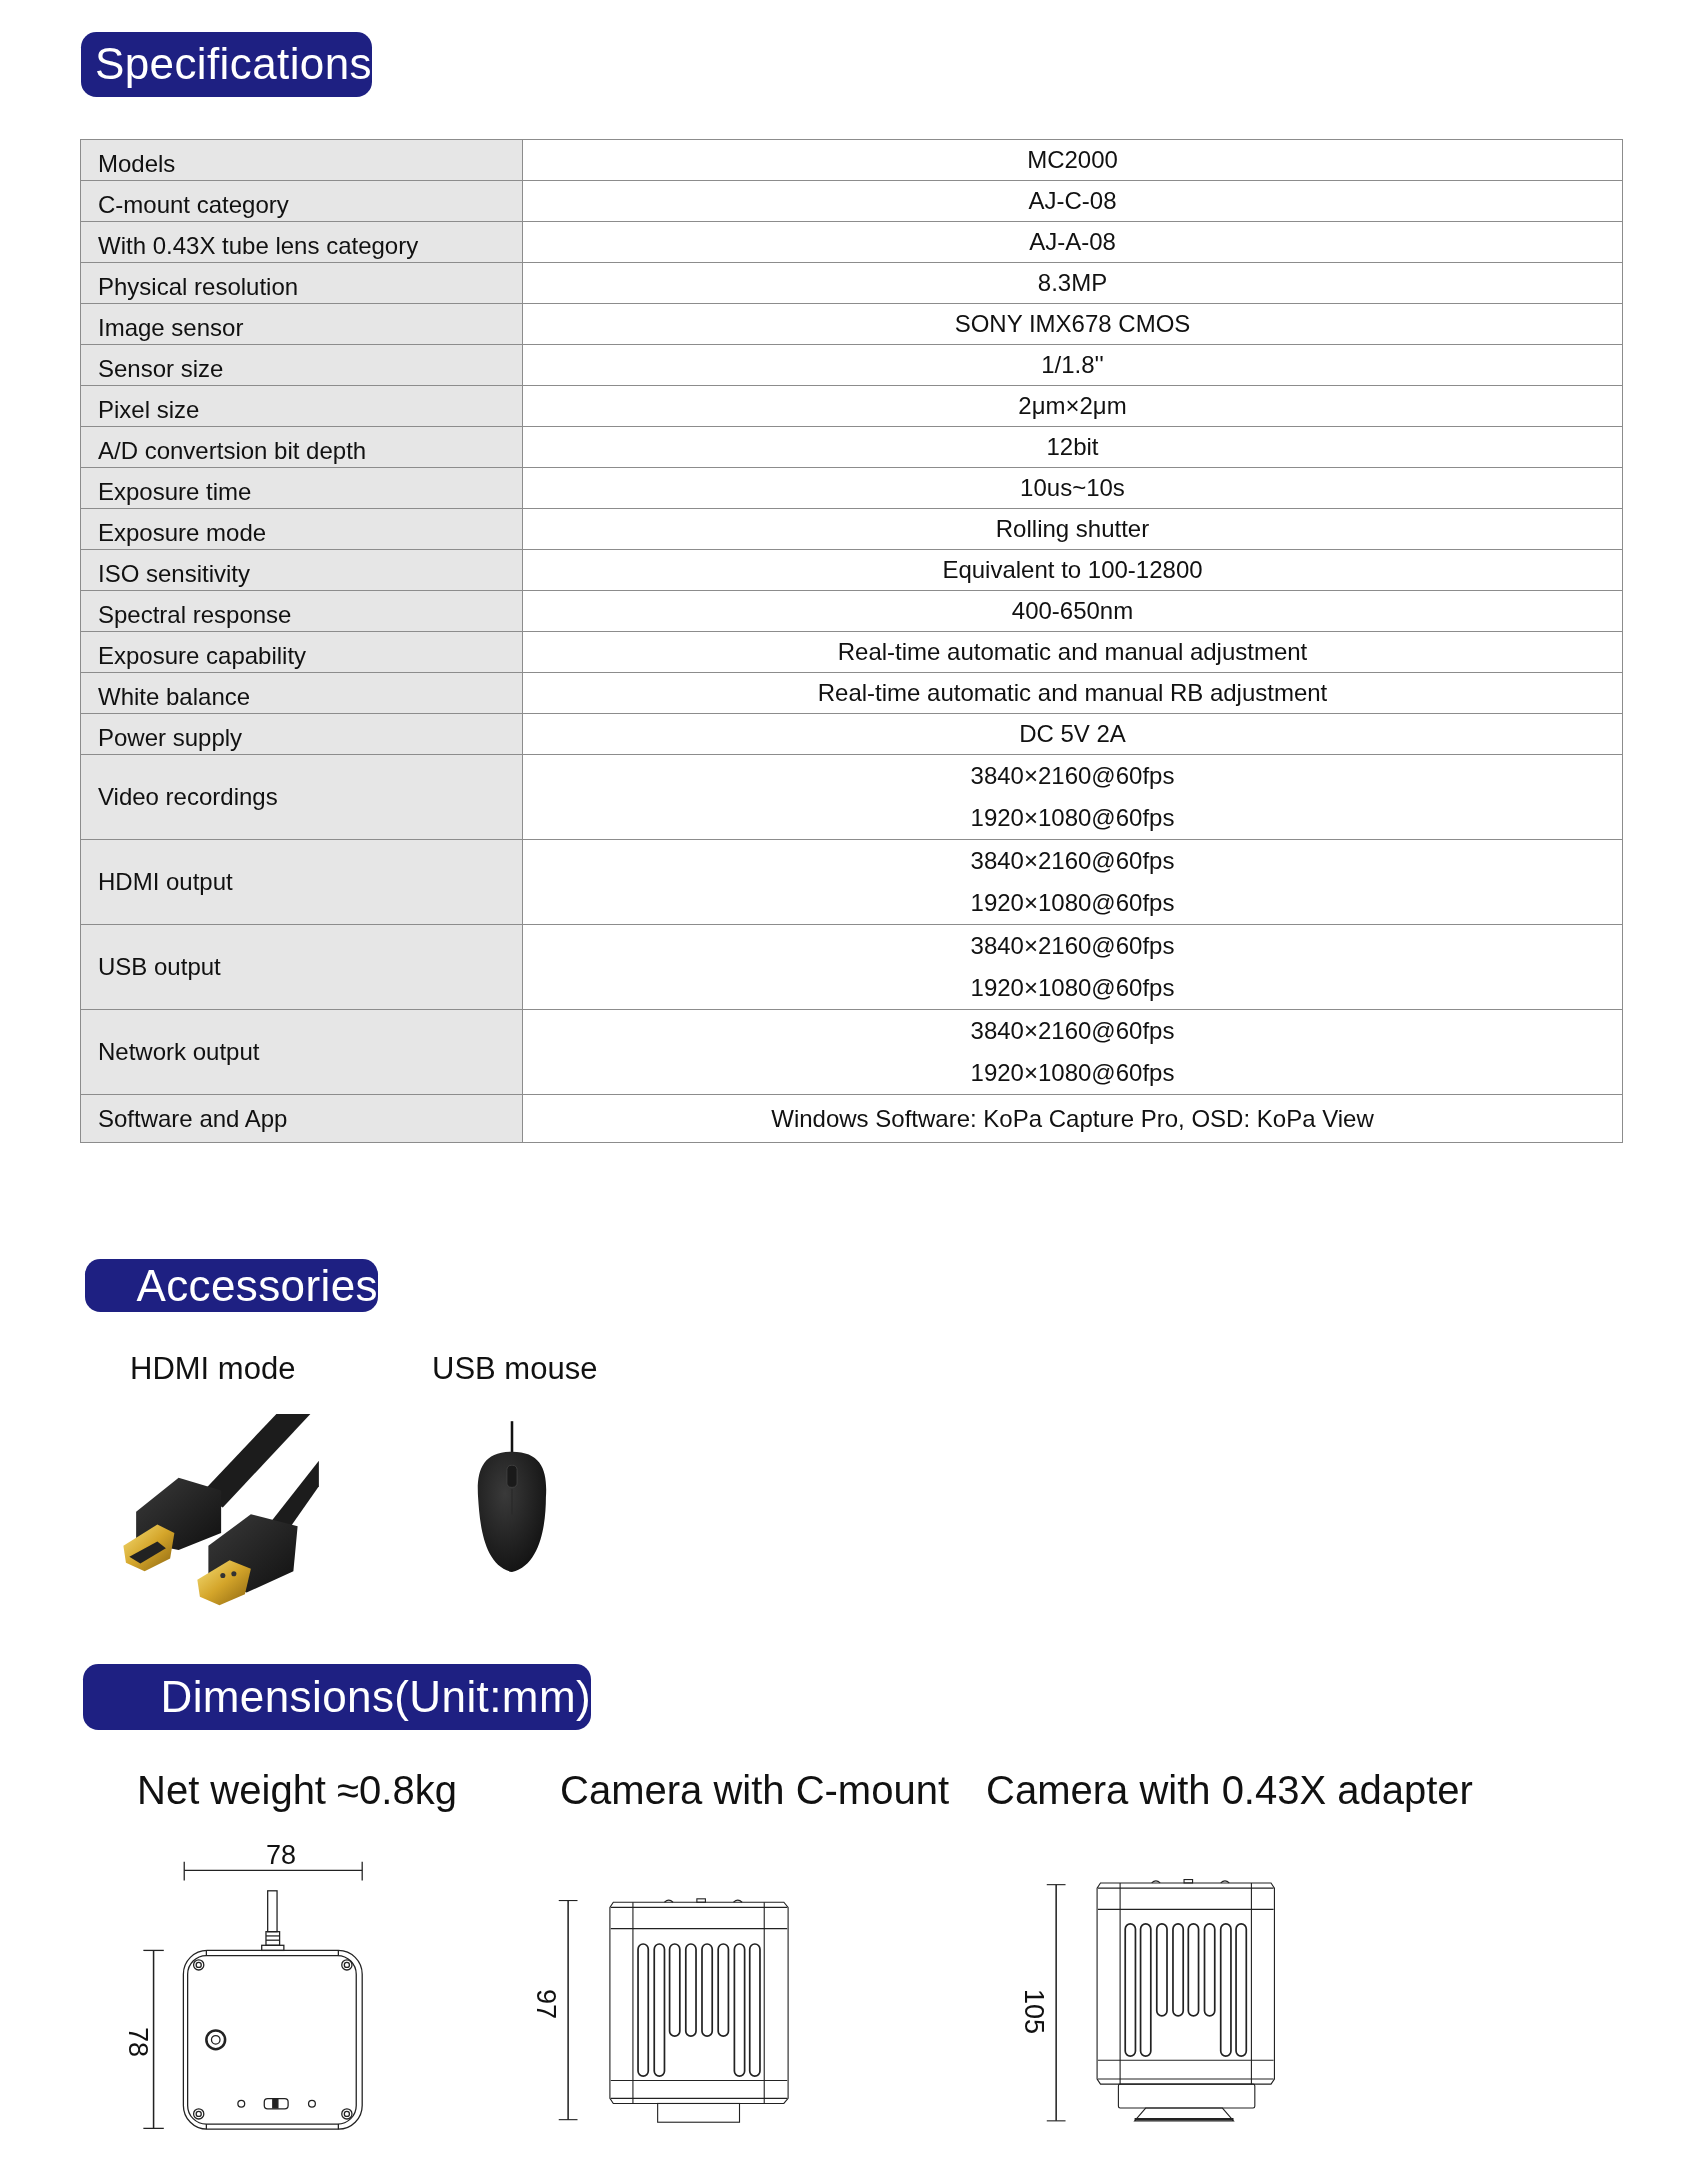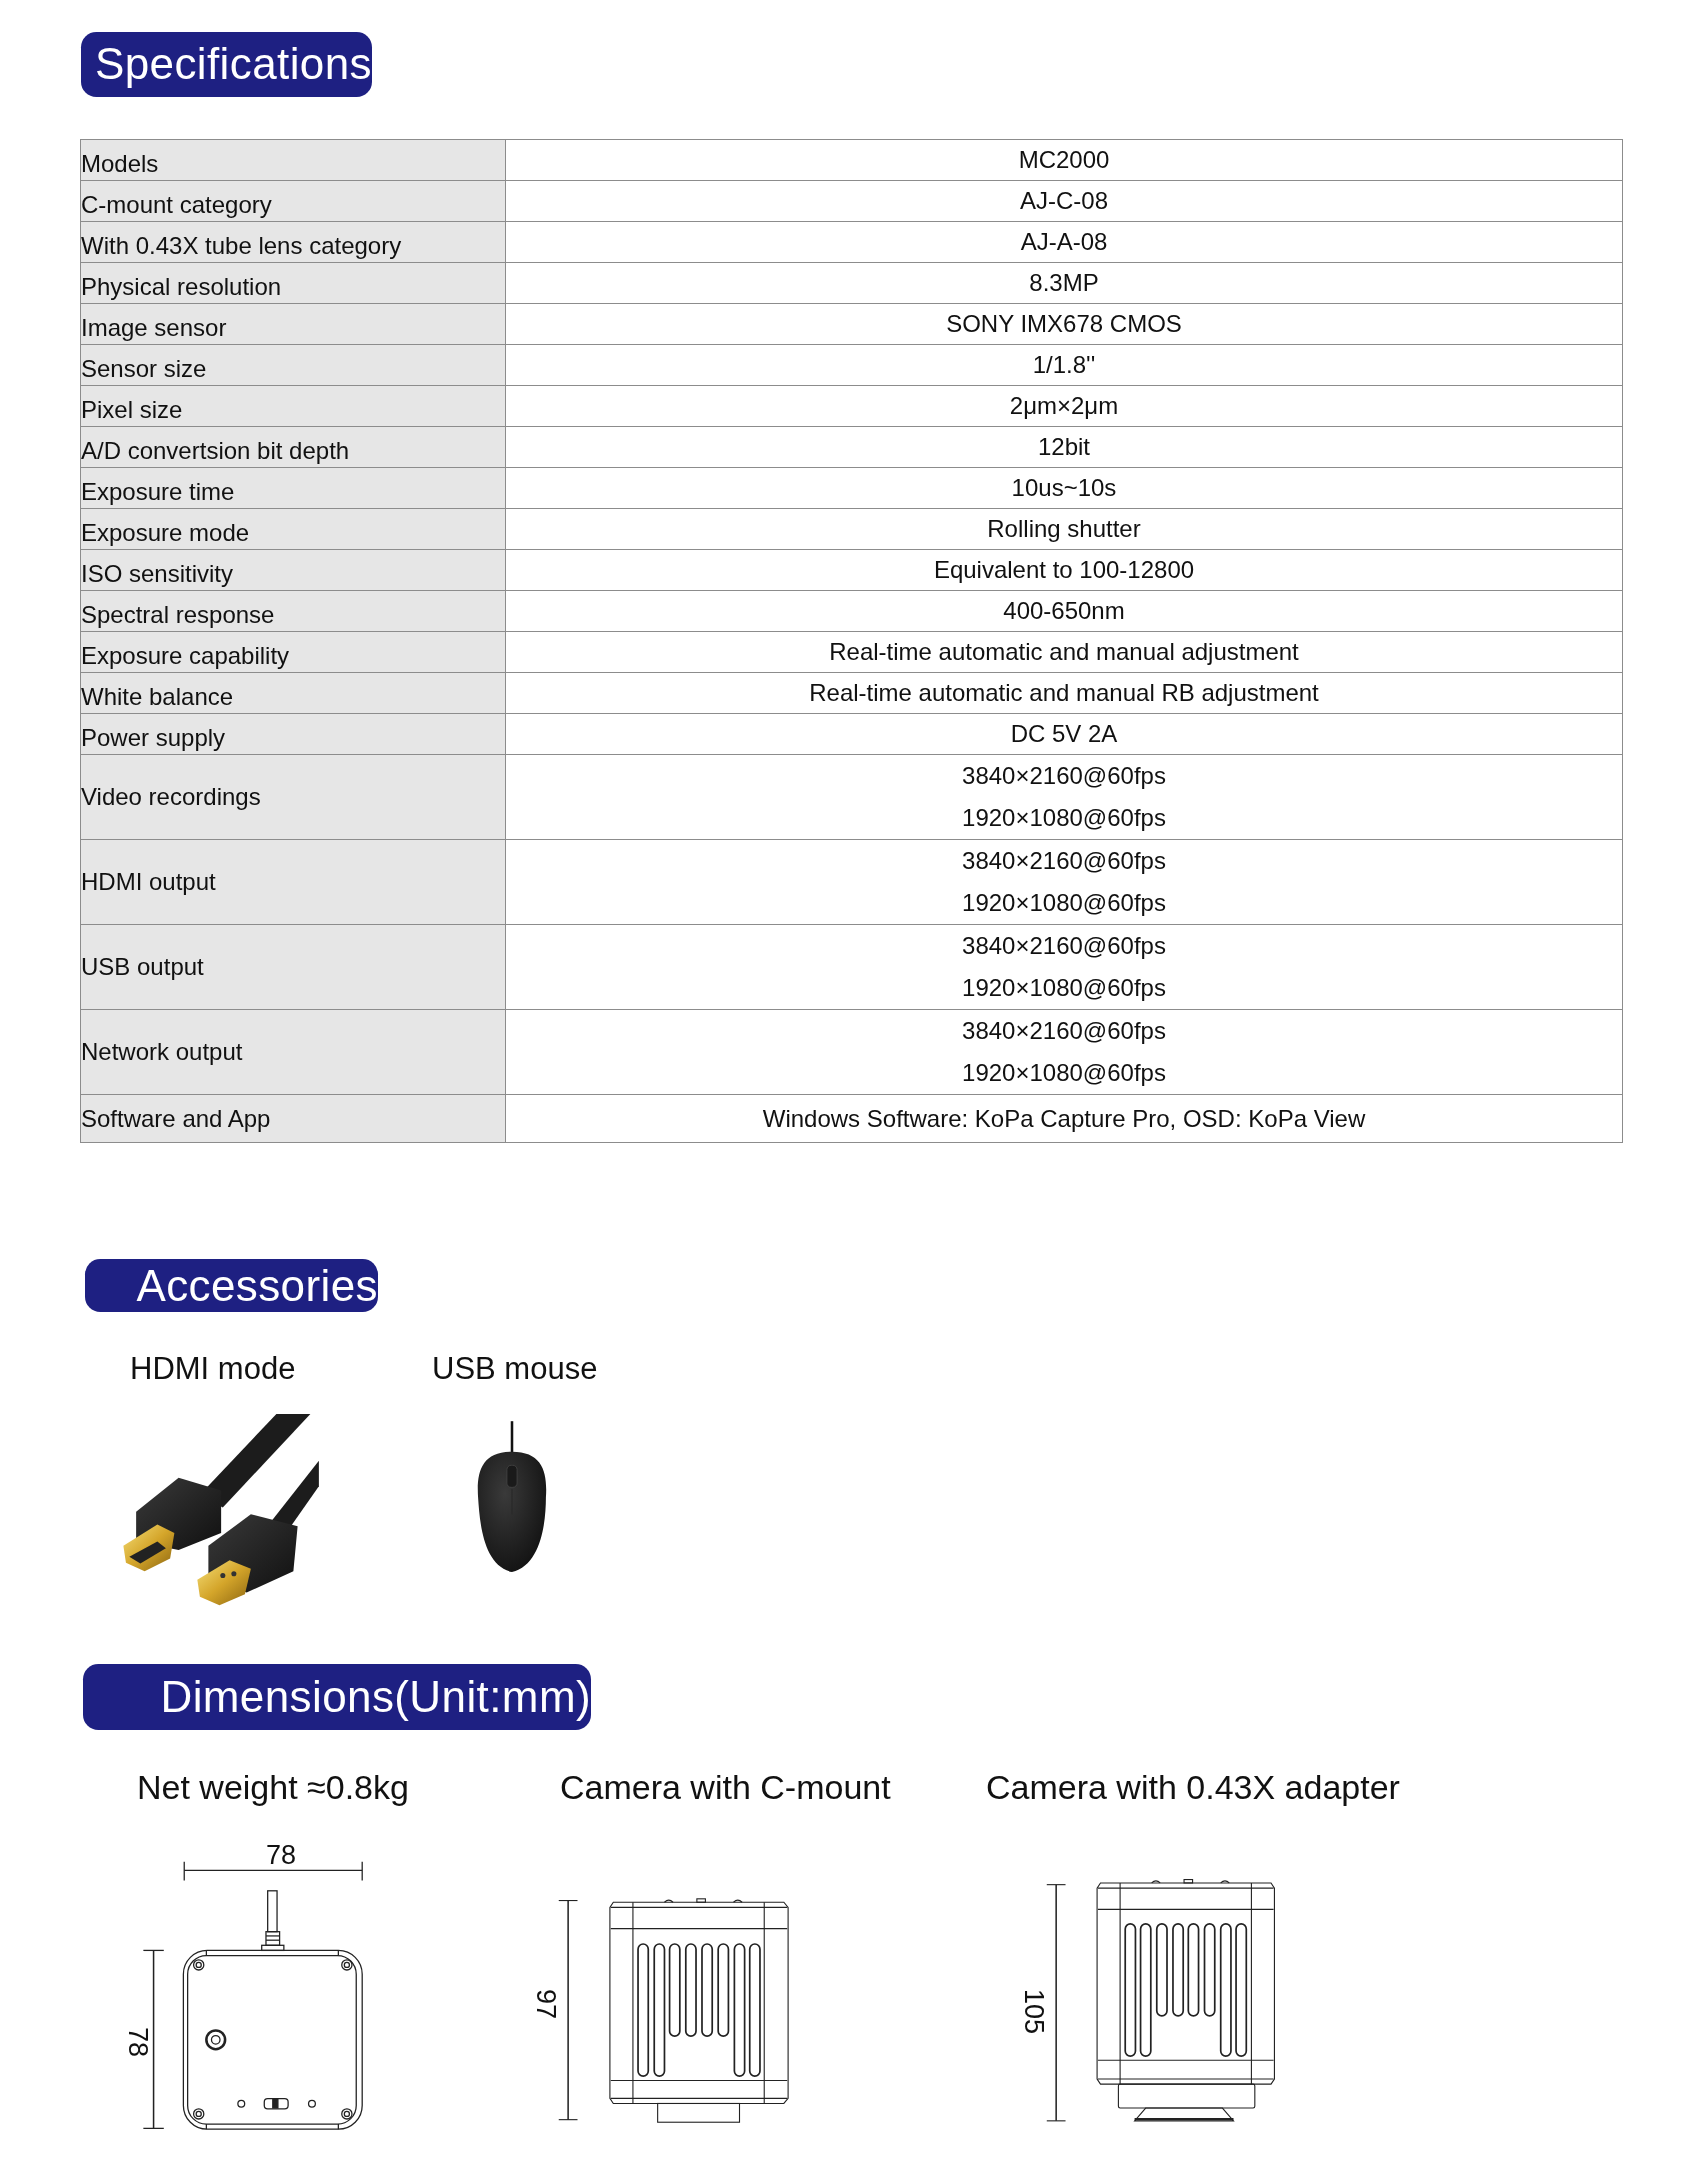--- a/index.html
+++ b/index.html
@@ -8,29 +8,29 @@
     .badge { position: absolute; background: #1e2082; color: #fff; border-radius: 15.3px;
              display: flex; align-items: center; justify-content: flex-end;
              font-size: 44px; letter-spacing: 0.4px; }
     #badge-specs { left: 81px; top: 31.5px; width: 291px; height: 65px; }
     #badge-acc { left: 85px; top: 1259px; width: 293px; height: 53px; }
     #badge-dim { left: 83px; top: 1664px; width: 508px; height: 66px; }
 
     table.spec { position: absolute; left: 80px; top: 139px; width: 1543px;
                  border-collapse: collapse; font-size: 24px; }
     table.spec td { border: 1.7px solid #8c8c8c; padding: 0; }
-    table.spec td.lbl { background: #e6e6e6; width: 424px; text-align: left; vertical-align: middle; }
+    table.spec td.lbl { background: #e6e6e6; width: 424px; padding-left: 17px; text-align: left; vertical-align: middle; }
     table.spec td.val { text-align: center; background: #fff; }
     table.spec tr.single td { height: 40px; }
     table.spec tr.single td.lbl span { position: relative; top: 4.3px; }
     .multi-line { height: 42px; line-height: 42px; }
     table.spec tr.last td { height: 47px; }
 
     .acc-label { position: absolute; font-size: 31px; color: #111; }
-    .dim-label { position: absolute; font-size: 34px; color: #111; }
+    .dim-label { position: absolute; font-size: 40px; color: #111; }
     .vtext { writing-mode: vertical-rl; position: absolute; font-size: 27px; color: #111; }
     .htext { position: absolute; font-size: 27px; color: #111; }
     svg { position: absolute; overflow: visible; }
   </style>
 </head>
 <body>
 
 <div class="badge" id="badge-specs">
   <span>Specifications</span>
 </div>

